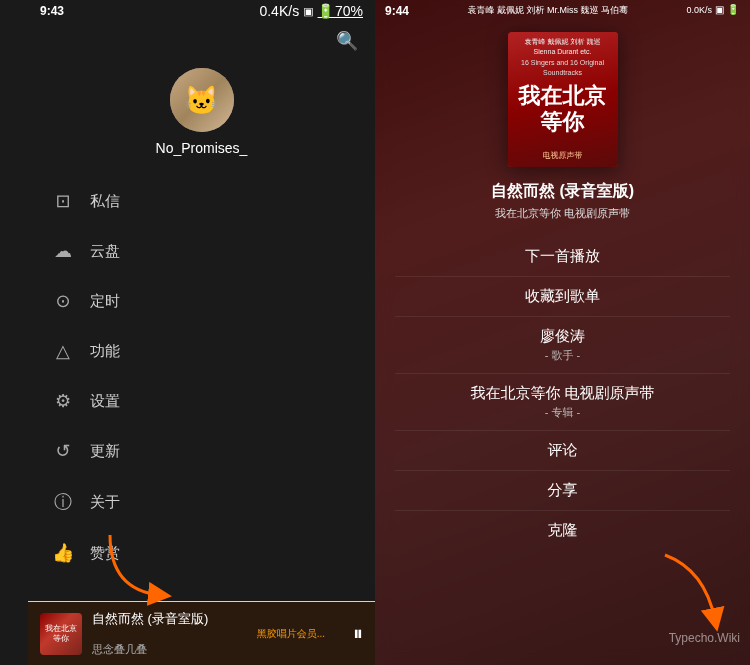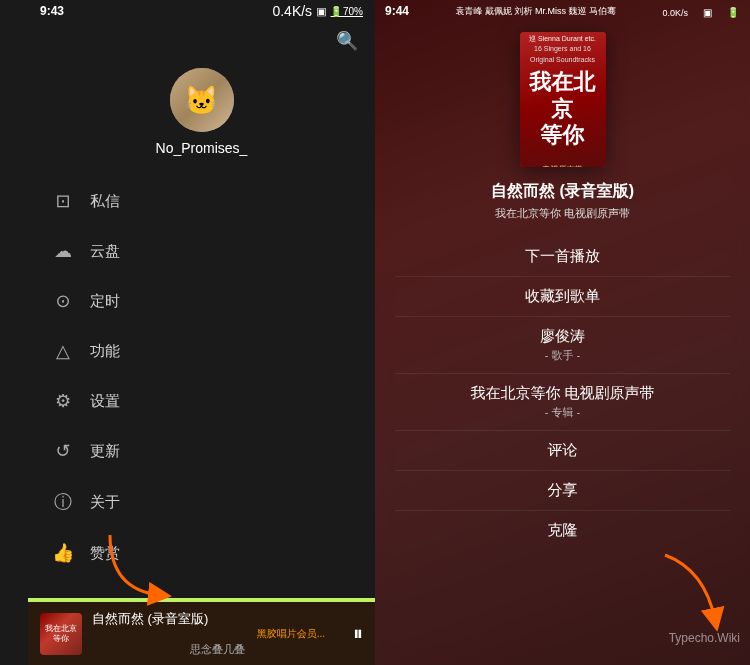--- a/index.html
+++ b/index.html
@@ -111,21 +111,21 @@
       color: #d0d0d0;
     }
 
     .now-playing-bar {
       display: flex;
       align-items: center;
       background: #2a1a0e;
       padding: 8px 12px;
       gap: 10px;
       position: relative;
-      border-top: 4px solid #bef264;
+      border-top: 1px solid #bef264;
     }
     .np-thumb {
       width: 42px;
       height: 42px;
       border-radius: 4px;
       background: linear-gradient(135deg, #8b2020, #c0392b, #922b21);
       flex-shrink: 0;
       display: flex;
       align-items: center;
       justify-content: center;
@@ -149,21 +149,20 @@
       color: #fff;
       font-size: 13px;
       white-space: nowrap;
       overflow: hidden;
       text-overflow: ellipsis;
     }
     .np-artist {
       color: #aaa;
       font-size: 11px;
       margin-top: 14px;
-      text-align: center;
     }
     .np-controls {
       display: flex;
       align-items: center;
       gap: 8px;
     }
     .np-pause-btn {
       color: #fff;
       font-size: 20px;
       cursor: pointer;
@@ -195,51 +194,51 @@
       inset: 0;
       background: rgba(30, 10, 10, 0.45);
       backdrop-filter: blur(8px);
     }
 
     .right-status-bar {
       position: relative;
       z-index: 10;
       display: flex;
       justify-content: space-between;
-      align-items: flex-end;
+      align-items: flex-start;
       padding: 4px 10px;
       height: 22px;
     }
     .right-status-time {
       color: #fff;
       font-size: 12px;
       font-weight: 600;
     }
     .right-status-middle {
       display: flex;
       gap: 6px;
       align-items: center;
     }
     .right-status-icons {
       display: flex;
-      gap: 15px;
+      gap: 3px;
       align-items: center;
     }
 
     .right-content {
       position: relative;
       z-index: 10;
       display: flex;
       flex-direction: column;
       align-items: center;
       padding: 10px 20px 0;
     }
 
     .album-art {
-      width: 86px;
+      width: 110px;
       height: 135px;
       border-radius: 4px;
       overflow: hidden;
       margin-bottom: 14px;
       background: linear-gradient(135deg, #8B0000 0%, #c0392b 30%, #7B241C 100%);
       display: flex;
       align-items: center;
       justify-content: center;
       position: relative;
       box-shadow: 0 4px 20px rgba(0,0,0,0.5);
@@ -317,21 +316,21 @@
 </head>
 <body>
 
 <div class="left-panel">
 
   <div class="left-status-bar">
     <span class="left-status-time">9:43</span>
     <div class="left-status-icons">
       <span style="color:#fff;font-size:14px;">0.4K/s</span>
       <span style="color:#fff;font-size:11px;">▣</span>
-      <span style="color:#fff;font-size:10px;text-decoration:underline;">🔋70%</span>
+      <span style="color:#fff;font-size:14px;text-decoration:underline;">🔋70%</span>
     </div>
   </div>
 
   <div class="left-header">
     <span class="search-icon-btn">🔍</span>
   </div>
 
   <div class="profile-section">
     <div class="avatar-circle">
       <div class="avatar-img">

